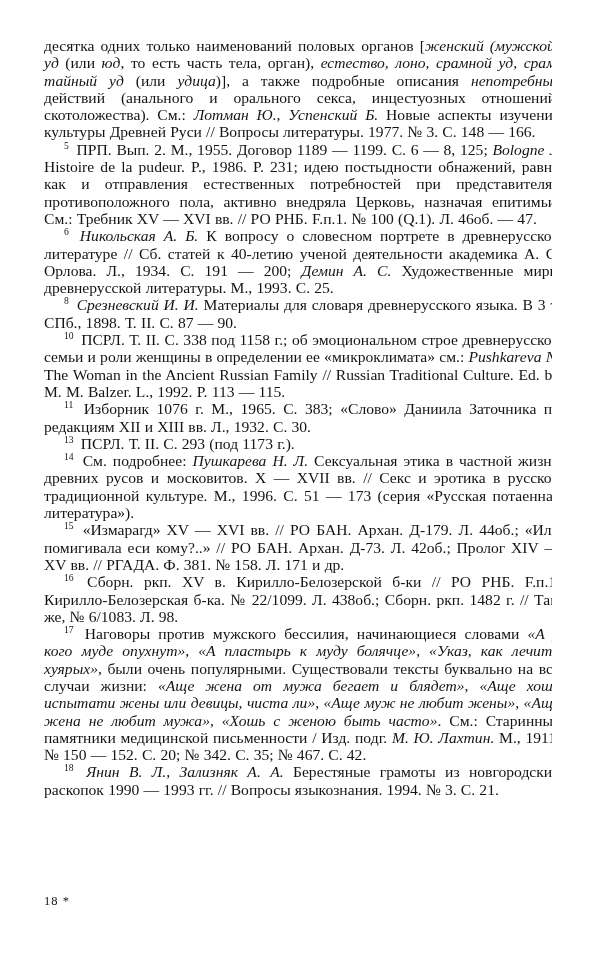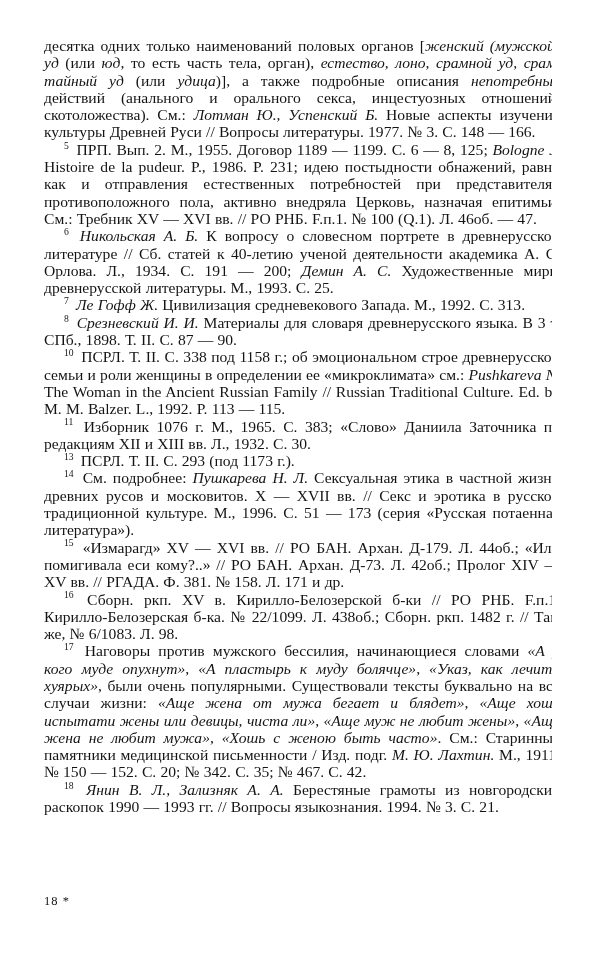--- a/index.html
+++ b/index.html
@@ -54,21 +54,20 @@
   }
 </style>
 </head>
 <body>
 
 <div class="page">
   <div class="text-block">
       <p class="para"><span>десятка одних только наименований половых органов [</span><span class="it">женский (мужской) уд</span><span> (или </span><span class="it">юд</span><span>, то есть часть тела, орган), </span><span class="it">естество, лоно, срамной уд, срам, тайный уд</span><span> (или </span><span class="it">удица</span><span>)], а также подробные описания </span><span class="it">непотребных</span><span> действий (анального и орального секса, инцестуозных отношений, скотоложества). См.: </span><span class="it">Лотман Ю., Успенский Б.</span><span> Новые аспекты изучения культуры Древней Руси // Вопросы литературы. 1977. № 3. С. 148 — 166.</span></p>
       <p class="para indent"><sup class="fn-num">5</sup><span> ПРП. Вып. 2. М., 1955. Договор 1189 — 1199. С. 6 — 8, 125; </span><span class="it">Bologne J.</span><span> Histoire de la pudeur. P., 1986. P. 231; идею постыдности обнажений, равно как и отправления естественных потребностей при представителях противоположного пола, активно внедряла Церковь, назначая епитимьи. См.: Требник XV — XVI вв. // РО РНБ. F.п.1. № 100 (Q.1). Л. 46об. — 47.</span></p>
       <p class="para indent"><sup class="fn-num">6</sup><span> </span><span class="it">Никольская А. Б.</span><span> К вопросу о словесном портрете в древнерусской литературе // Сб. статей к 40-летию ученой деятельности академика А. С. Орлова. Л., 1934. С. 191 — 200; </span><span class="it">Демин А. С.</span><span> Художественные миры древнерусской литературы. М., 1993. С. 25.</span></p>
-      <p class="para indent"><sup class="fn-num">7</sup><span> </span><span class="it">Ле Гофф Ж.</span><span> Цивилизация средневекового Запада. М., 1992. С. 313.</span></p>
       <p class="para indent"><sup class="fn-num">8</sup><span> </span><span class="it">Срезневский И. И.</span><span> Материалы для словаря древнерусского языка. В 3 т. СПб., 1898. Т. II. С. 87 — 90.</span></p>
       <p class="para indent"><sup class="fn-num">10</sup><span> ПСРЛ. Т. II. С. 338 под 1158 г.; об эмоциональном строе древнерусской семьи и роли женщины в определении ее «микроклимата» см.: </span><span class="it">Pushkareva N.</span><span> The Woman in the Ancient Russian Family // Russian Traditional Culture. Ed. by M. M. Balzer. L., 1992. P. 113 — 115.</span></p>
       <p class="para indent"><sup class="fn-num">11</sup><span> Изборник 1076 г. М., 1965. С. 383; «Слово» Даниила Заточника по редакциям XII и XIII вв. Л., 1932. С. 30.</span></p>
       <p class="para indent"><sup class="fn-num">13</sup><span> ПСРЛ. Т. II. С. 293 (под 1173 г.).</span></p>
       <p class="para indent"><sup class="fn-num">14</sup><span> См. подробнее: </span><span class="it">Пушкарева Н. Л.</span><span> Сексуальная этика в частной жизни древних русов и московитов. X — XVII вв. // Секс и эротика в русской традиционной культуре. М., 1996. С. 51 — 173 (серия «Русская потаенная литература»).</span></p>
       <p class="para indent"><sup class="fn-num">15</sup><span> «Измарагд» XV — XVI вв. // РО БАН. Архан. Д-179. Л. 44об.; «Или помигивала еси кому?..» // РО БАН. Архан. Д-73. Л. 42об.; Пролог XIV — XV вв. // РГАДА. Ф. 381. № 158. Л. 171 и др.</span></p>
       <p class="para indent"><sup class="fn-num">16</sup><span> Сборн. ркп. XV в. Кирилло-Белозерской б-ки // РО РНБ. F.п.1. Кирилло-Белозерская б-ка. № 22/1099. Л. 438об.; Сборн. ркп. 1482 г. // Там же, № 6/1083. Л. 98.</span></p>
       <p class="para indent"><sup class="fn-num">17</sup><span> Наговоры против мужского бессилия, начинающиеся словами </span><span class="it">«А у кого муде опухнут»</span><span>, </span><span class="it">«А пластырь к муду болячце»</span><span>, </span><span class="it">«Указ, как лечити хуярых»</span><span>, были очень популярными. Существовали тексты буквально на все случаи жизни: </span><span class="it">«Аще жена от мужа бегает и блядет»</span><span>, </span><span class="it">«Аще хошь испытати жены или девицы, чиста ли»</span><span>, </span><span class="it">«Аще муж не любит жены»</span><span>, </span><span class="it">«Аще жена не любит мужа»</span><span>, </span><span class="it">«Хошь с женою быть часто»</span><span>. См.: Старинные памятники медицинской письменности / Изд. подг. </span><span class="it">М. Ю. Лахтин.</span><span> М., 1911. № 150 — 152. С. 20; № 342. С. 35; № 467. С. 42.</span></p>
       <p class="para indent"><sup class="fn-num">18</sup><span> </span><span class="it">Янин В. Л., Зализняк А. А.</span><span> Берестяные грамоты из новгородских раскопок 1990 — 1993 гг. // Вопросы языкознания. 1994. № 3. С. 21.</span></p>
     </div>

